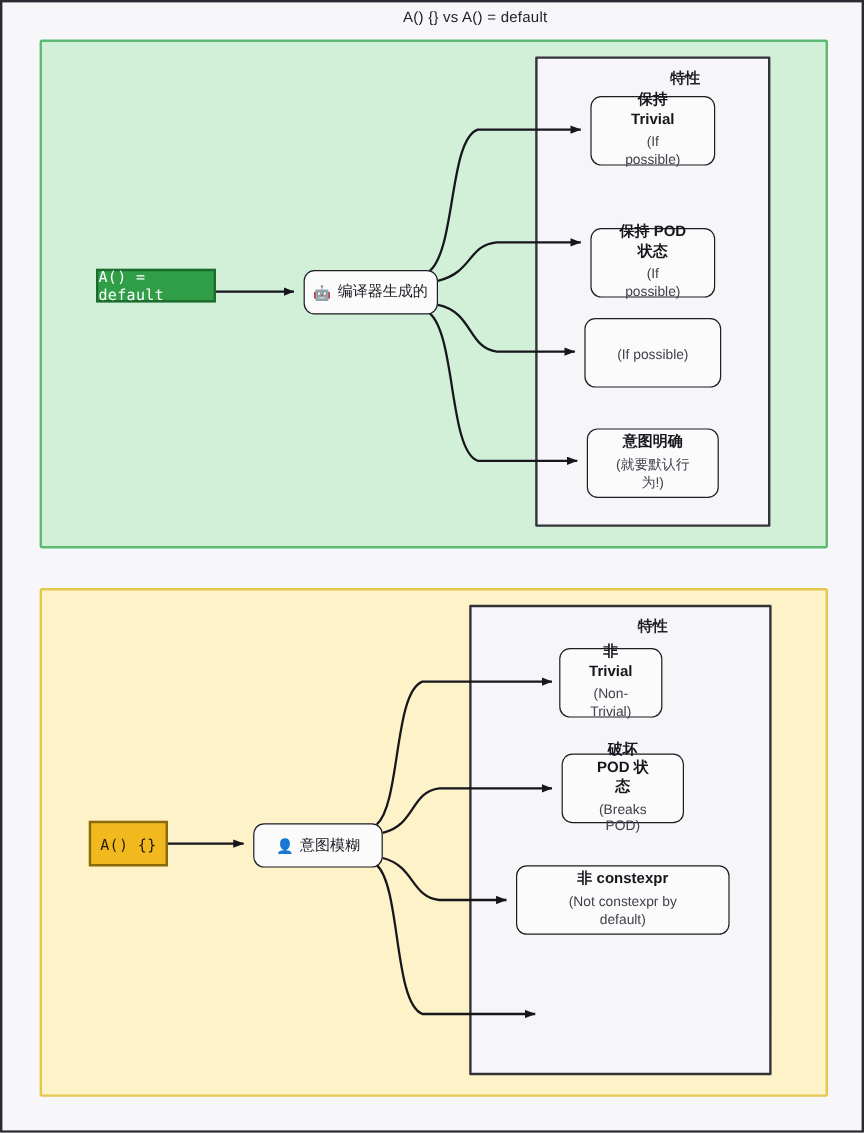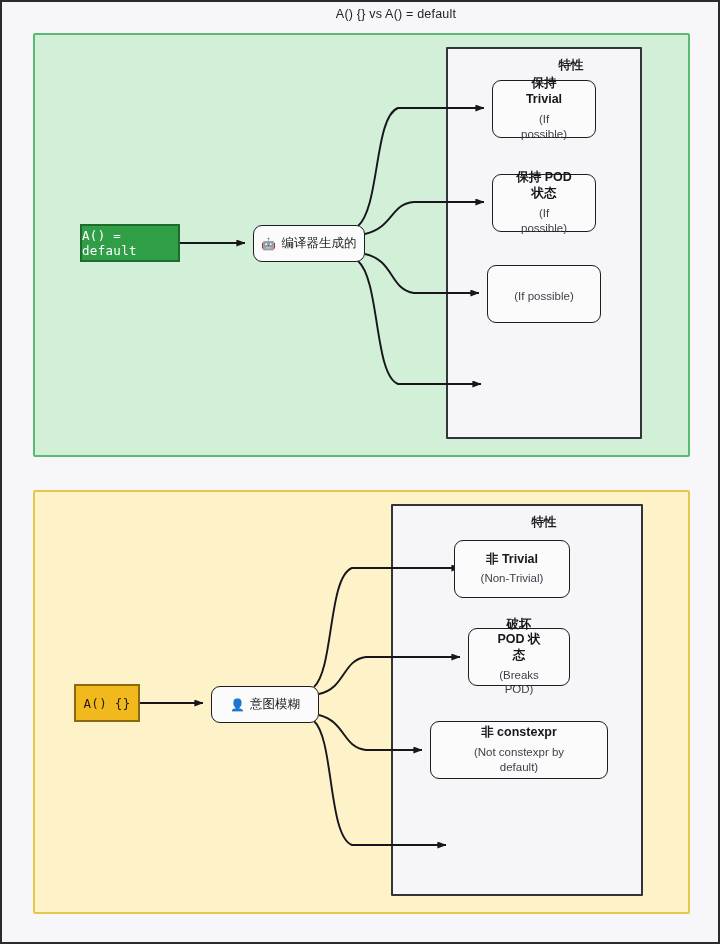--- a/index.html
+++ b/index.html
@@ -97,21 +97,21 @@
     border-width: 2px;
     border-style: solid;
     font-family: "DejaVu Sans Mono", "Liberation Mono", monospace;
     font-size: 12.5px;
     letter-spacing: 0.3px;
   }
   #box-default {
     left: 78px;
     top: 222px;
     width: 100px;
-    height: 38px;
+    height: 28px;
     background: #2f9e46;
     border-color: #1d6b2d;
     color: #ffffff;
   }
   #box-braces {
     left: 72px;
     top: 682px;
     width: 66px;
     height: 38px;
     background: #f1b91d;
@@ -173,25 +173,25 @@
   }
   .feature-sub {
     font-size: 11.5px;
     font-weight: normal;
     color: #40404a;
     line-height: 1.3;
     margin-top: 4px;
   }
   
   #feat-g-1 { left: 490px; top: 78px;  width: 104px; height: 58px; }
-  #feat-g-2 { left: 490px; top: 172px; width: 104px; height: 58px; text-align: center; }
+  #feat-g-2 { left: 490px; top: 188px; width: 104px; height: 58px; text-align: center; }
   #feat-g-3 { left: 485px; top: 263px; width: 114px; height: 58px; }
   #feat-g-4 { left: 487px; top: 355px; width: 110px; height: 58px; }
   
-  #feat-u-1 { left: 452px; top: 538px; width: 116px; height: 58px; }
+  #feat-u-1 { left: 464px; top: 538px; width: 86px; height: 58px; }
   #feat-u-2 { left: 466px; top: 626px; width: 102px; height: 58px; }
   #feat-u-3 { left: 428px; top: 719px; width: 178px; height: 58px; }
   #feat-u-4 { left: 452px; top: 814px; width: 130px; height: 58px; }
 
   #edges {
     position: absolute;
     left: 0;
     top: 0;
     width: 716px;
     height: 940px;
@@ -261,20 +261,24 @@
     <span class="feature-title">保持 Trivial</span>
     <span class="feature-sub">(If possible)</span>
   </div>
   <div class="feature-box" id="feat-g-2">
     <span class="feature-title">保持 POD 状态</span>
     <span class="feature-sub">(If possible)</span>
   </div>
   <div class="feature-box" id="feat-g-3">
     <span class="feature-sub">(If possible)</span>
   </div>
+  <div class="feature-box" id="feat-g-4">
+    <span class="feature-title">意图明确</span>
+    <span class="feature-sub">(就要默认行为!)</span>
+  </div>
 
   <div class="source-box" id="box-braces">A() {}</div>
 
   <div class="process-node" id="node-user">
     <span class="node-icon">👤</span>
     <span>意图模糊</span>
   </div>
 
   <div class="feature-box" id="feat-u-1">
     <span class="feature-title">非 Trivial</span>

